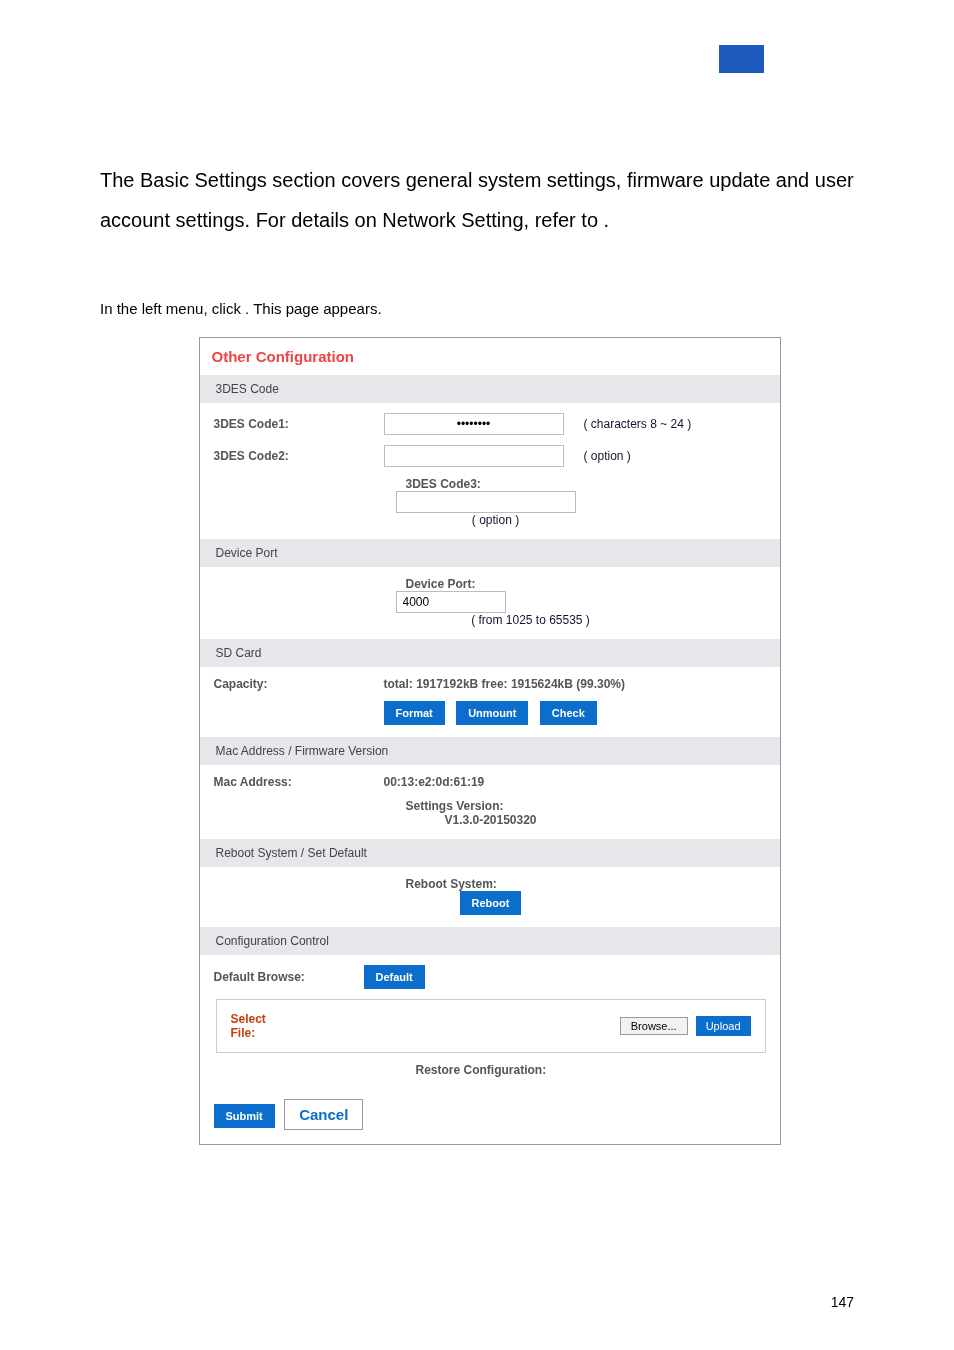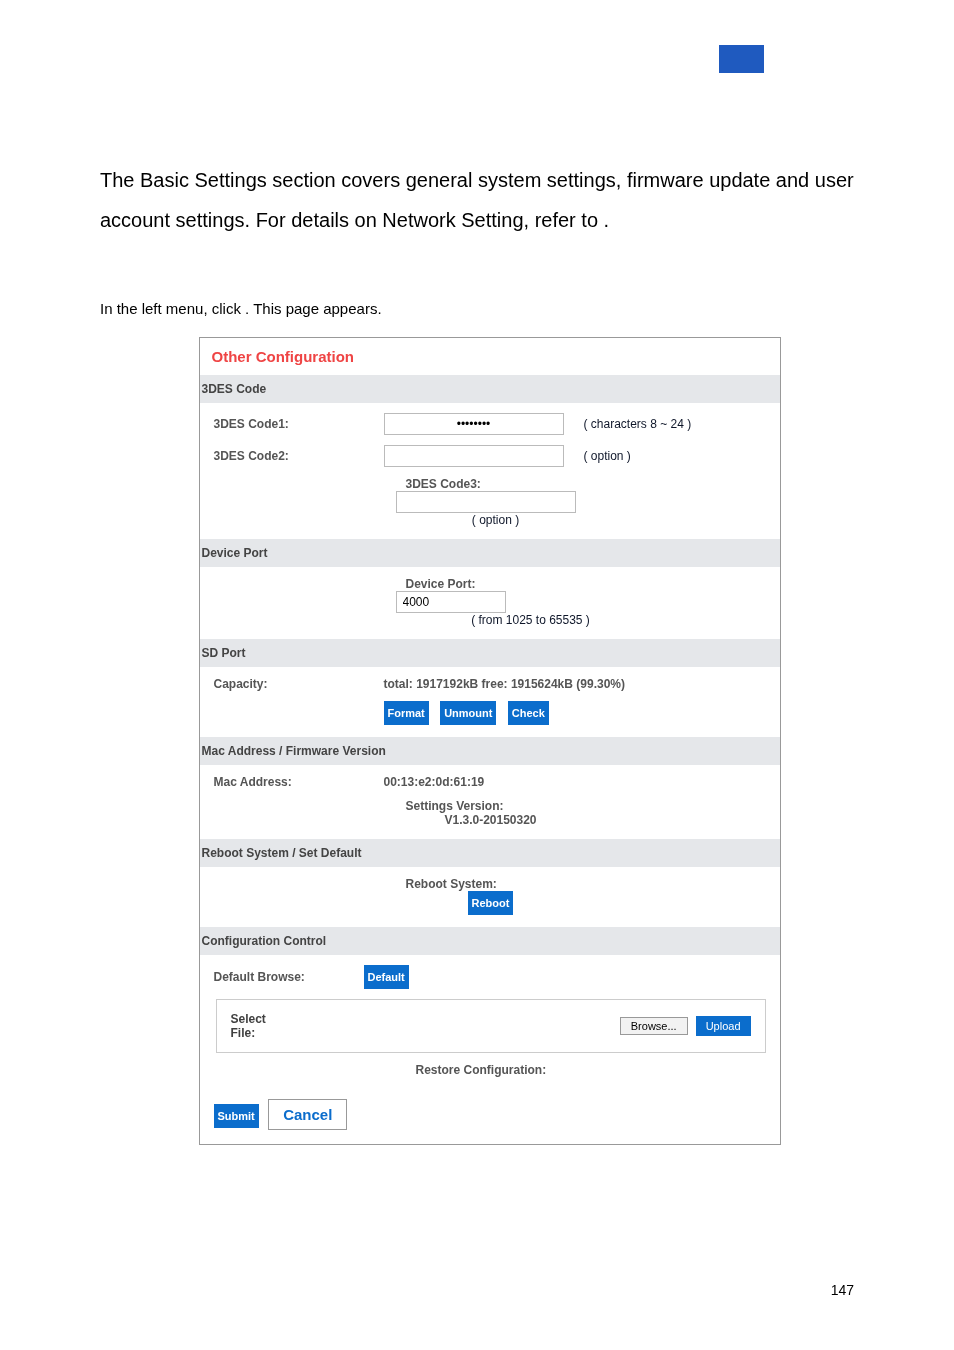--- a/index.html
+++ b/index.html
@@ -47,22 +47,22 @@
   }
   .panel-title {
     font-size: 15px;
     font-weight: bold;
     padding: 10px 12px 10px 12px;
     color: #ef4444;
   }
   .section-header {
     background: #e5e7ea;
     color: #444;
-    font-weight: bold;
-    padding: 7px 2px;
+    font-weight: normal;
+    padding: 7px 16px;
     font-size: 12px;
   }
   .section-body {
     padding: 10px 12px 12px 14px;
   }
   .row {
     display: flex;
     align-items: center;
     margin-bottom: 10px;
   }
@@ -98,21 +98,21 @@
   }
   .cap-body {
     flex: 1;
   }
   .btn {
     display: inline-block;
     background: #0b6dcc;
     color: #fff;
     font-size: 11px;
     font-weight: bold;
-    padding: 6px 4px;
+    padding: 6px 12px;
     border: none;
     cursor: pointer;
     font-family: Arial;
   }
   .btn-gap { margin-right: 8px; }
   .btn-upload {
     background: #0b6dcc;
     color: #fff;
     font-size: 11px;
     padding: 4px 10px;
@@ -140,27 +140,27 @@
   }
   .nested-box {
     border: 1px solid #ccc;
     padding: 12px 14px;
     margin: 10px 2px 10px 2px;
     display: flex;
     align-items: center;
   }
   .nested-label {
     width: 60px;
-    color: #404040;
+    color: #c2410c;
     font-weight: bold;
     font-size: 12px;
   }
   .pagefoot {
     position: absolute;
-    bottom: 52px;
+    bottom: 40px;
     right: 100px;
     font-size: 14px;
   }
 </style>
 </head>
 <body>
 
 <div class="page">
   <div class="orange-square"></div>
 
@@ -201,21 +201,21 @@
 
     <div class="section-header">Device Port</div>
     <div class="section-body">
       <div class="row">
         <div class="lbl">Device Port:</div>
         <div class="val"><input class="txt-input left" style="width: 110px;" type="text" value="4000"></div>
         <div class="note" style="margin-left:80px">( from 1025 to 65535 )</div>
       </div>
     </div>
 
-    <div class="section-header">SD Port</div>
+    <div class="section-header">SD Card</div>
     <div class="section-body">
       <div class="cap-row">
         <div class="lbl">Capacity:</div>
         <div class="cap-body">
           <div style="color:#555;font-weight:bold;">total: 1917192kB free: 1915624kB (99.30%)</div>
           <div style="margin-top:10px;">
             <button class="btn btn-gap">Format</button>
             <button class="btn btn-gap">Unmount</button>
             <button class="btn">Check</button>
           </div>

